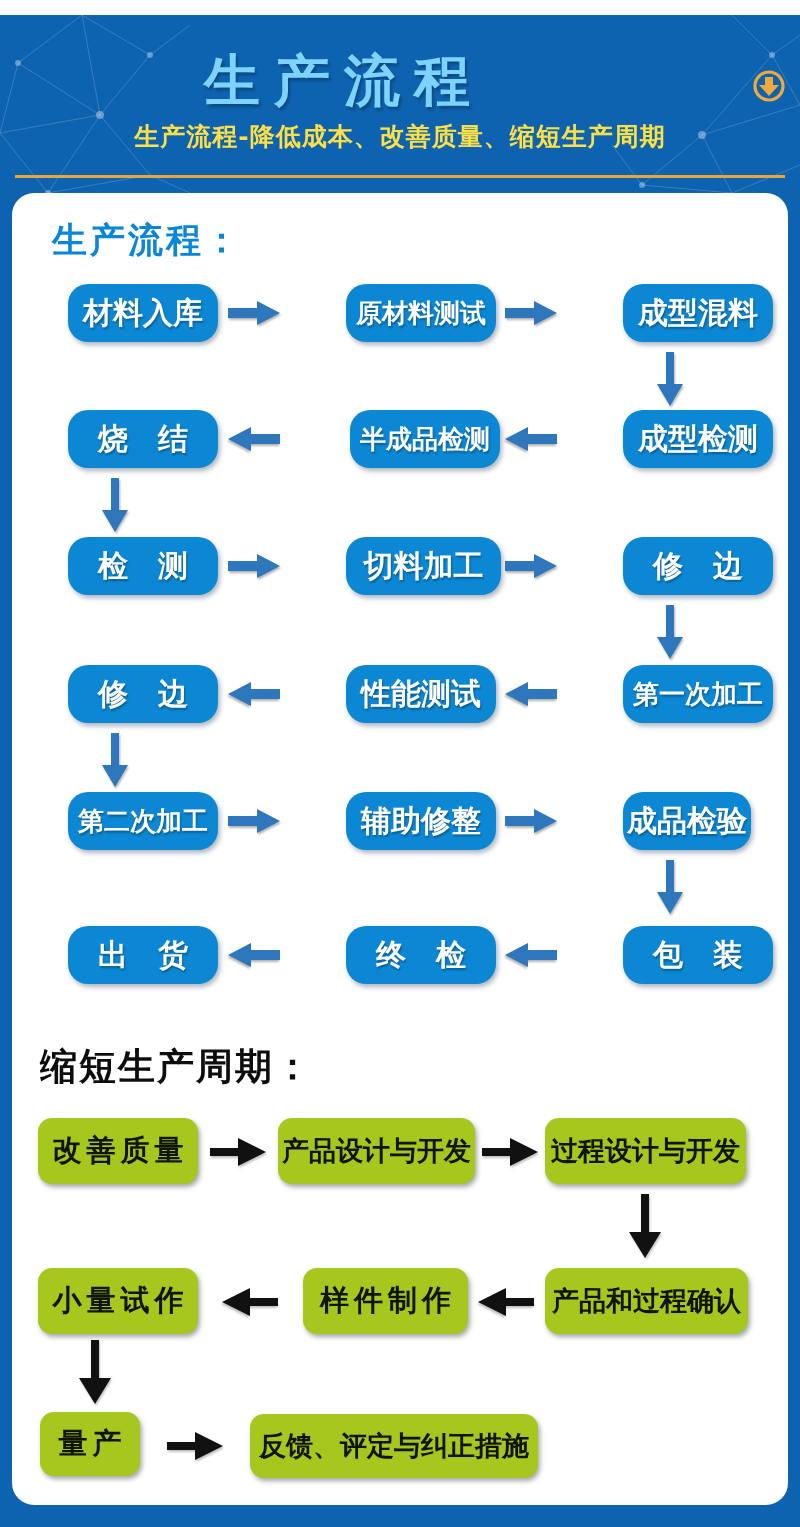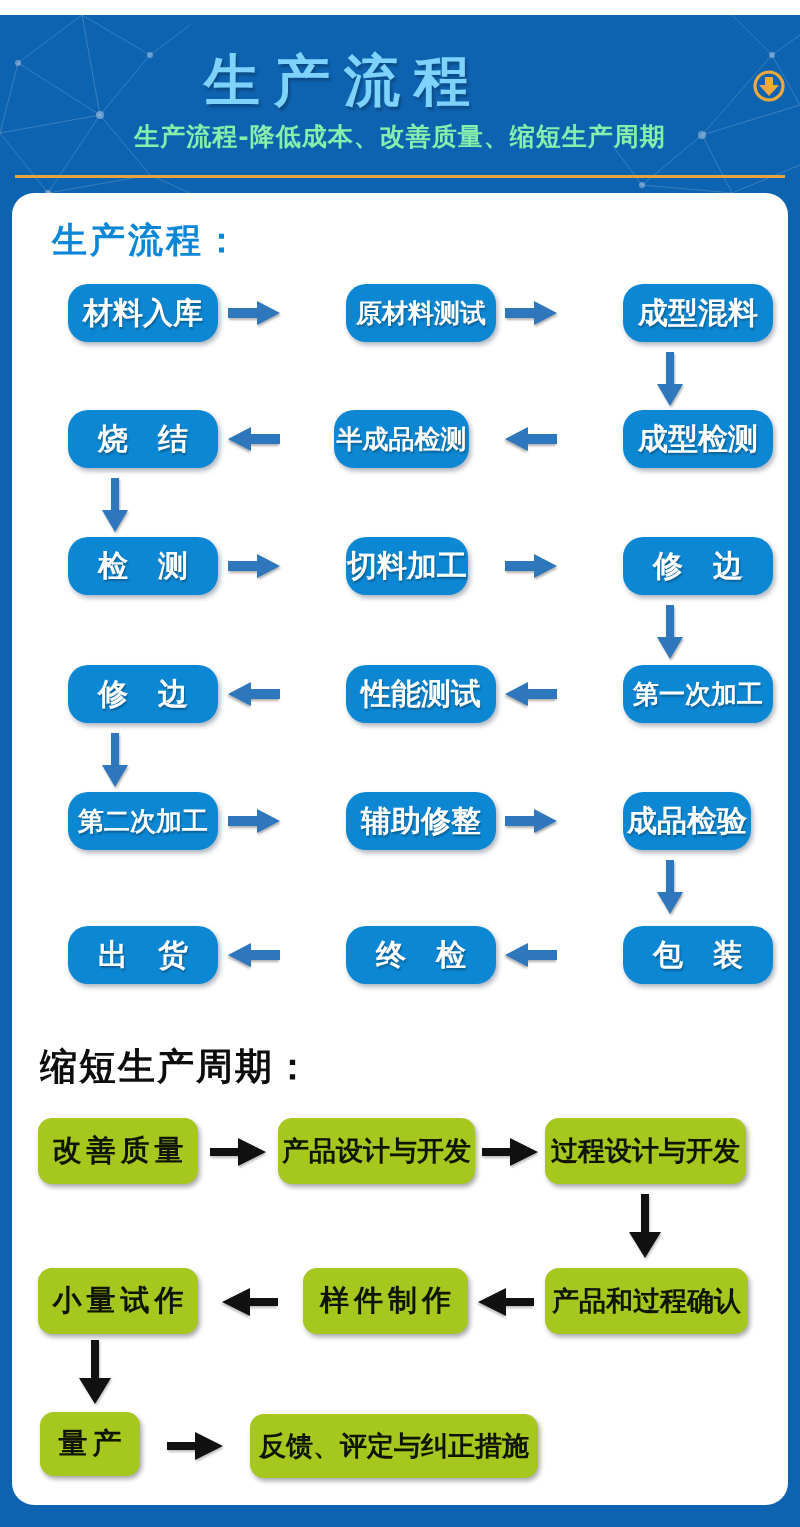--- a/index.html
+++ b/index.html
@@ -7,21 +7,21 @@
         background:var(--page-blue,#0e63b0);
         font-family:"DejaVu Sans","Liberation Sans",sans-serif;}
   .top-strip{position:absolute;left:0;top:0;width:800px;height:15px;background:#ffffff;}
   .net{position:absolute;pointer-events:none;}
   .gold-line{position:absolute;left:15px;top:175px;width:770px;height:3px;
              background:var(--accent-gold,#e9a43c);}
   .title{position:absolute;left:0;top:44px;width:674px;text-align:center;margin:0;
          color:#7dd3fc;font-size:56px;font-weight:bold;letter-spacing:14px;text-indent:14px;
          text-shadow:2px 3px 3px rgba(0,0,0,.25);}
   .subtitle{position:absolute;left:0;top:120px;width:800px;text-align:center;
-            color:#86efac;font-size:25px;font-weight:bold;letter-spacing:1px;}
+            color:#fde047;font-size:25px;font-weight:bold;letter-spacing:1px;}
   .dl-icon{position:absolute;left:752px;top:69px;width:34px;height:34px;cursor:pointer;line-height:0;}
   .panel{position:absolute;left:12px;top:193px;width:776px;height:1312px;
          background:#ffffff;border-radius:22px;}
   .h-blue{position:absolute;left:40px;top:205px;margin:12px;font-size:35px;font-weight:bold;
           color:var(--heading-blue,#0a86d9);letter-spacing:3px;}
   .h-black{position:absolute;left:40px;top:1042px;margin:0;font-size:37px;font-weight:bold;
            color:#0d0d0d;letter-spacing:2px;}
   .fbox{position:absolute;height:58px;background:var(--box-blue,#0c87d3);border-radius:20px;
         color:#ffffff;font-weight:bold;font-size:30px;display:flex;align-items:center;
         justify-content:center;box-shadow:2px 3px 5px rgba(20,40,70,.35);
@@ -88,34 +88,34 @@
         <polygon points="0,9 29,9 29,2 52,14 29,26 29,19 0,19" fill="currentColor"></polygon>
       </svg></div>
   <div class="arrow" style="left:505px;top:299px"><svg width="52" height="28" viewBox="0 0 52 28">
         <polygon points="0,9 29,9 29,2 52,14 29,26 29,19 0,19" fill="currentColor"></polygon>
       </svg></div>
   <div class="arrow" style="left:657px;top:352px"><svg width="26" height="54" viewBox="0 0 26 54">
         <polygon points="9,0 17,0 17,32 26,32 13,54 0,32 9,32" fill="currentColor"></polygon>
       </svg></div>
 
   <div class="fbox" style="left:40px;top:410px;width:150px">烧　结</div>
-  <div class="fbox small" style="left:306px;top:410px;width:135px">半成品检测</div>
+  <div class="fbox small" style="left:322px;top:410px;width:150px">半成品检测</div>
   <div class="fbox" style="left:595px;top:410px;width:150px">成型检测</div>
   <div class="arrow flip" style="left:228px;top:425px"><svg width="52" height="28" viewBox="0 0 52 28">
         <polygon points="0,9 29,9 29,2 52,14 29,26 29,19 0,19" fill="currentColor"></polygon>
       </svg></div>
   <div class="arrow flip" style="left:505px;top:425px"><svg width="52" height="28" viewBox="0 0 52 28">
         <polygon points="0,9 29,9 29,2 52,14 29,26 29,19 0,19" fill="currentColor"></polygon>
       </svg></div>
   <div class="arrow" style="left:102px;top:478px"><svg width="26" height="54" viewBox="0 0 26 54">
         <polygon points="9,0 17,0 17,32 26,32 13,54 0,32 9,32" fill="currentColor"></polygon>
       </svg></div>
 
   <div class="fbox" style="left:40px;top:537px;width:150px">检　测</div>
-  <div class="fbox" style="left:318px;top:537px;width:122px">切料加工</div>
+  <div class="fbox" style="left:318px;top:537px;width:155px">切料加工</div>
   <div class="fbox" style="left:595px;top:537px;width:150px">修　边</div>
   <div class="arrow" style="left:228px;top:552px"><svg width="52" height="28" viewBox="0 0 52 28">
         <polygon points="0,9 29,9 29,2 52,14 29,26 29,19 0,19" fill="currentColor"></polygon>
       </svg></div>
   <div class="arrow" style="left:505px;top:552px"><svg width="52" height="28" viewBox="0 0 52 28">
         <polygon points="0,9 29,9 29,2 52,14 29,26 29,19 0,19" fill="currentColor"></polygon>
       </svg></div>
   <div class="arrow" style="left:657px;top:605px"><svg width="26" height="54" viewBox="0 0 26 54">
         <polygon points="9,0 17,0 17,32 26,32 13,54 0,32 9,32" fill="currentColor"></polygon>
       </svg></div>

